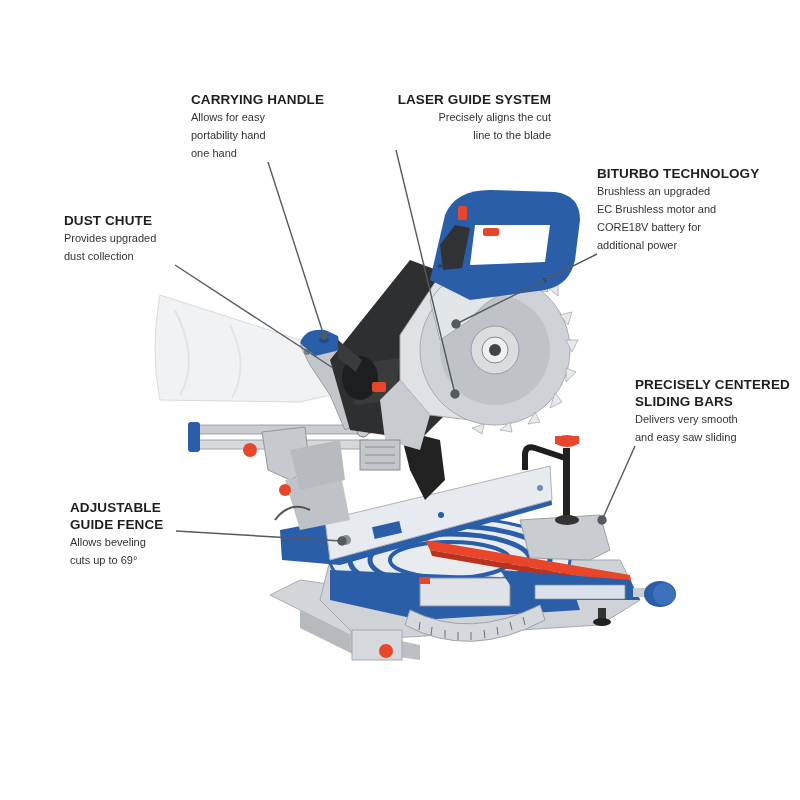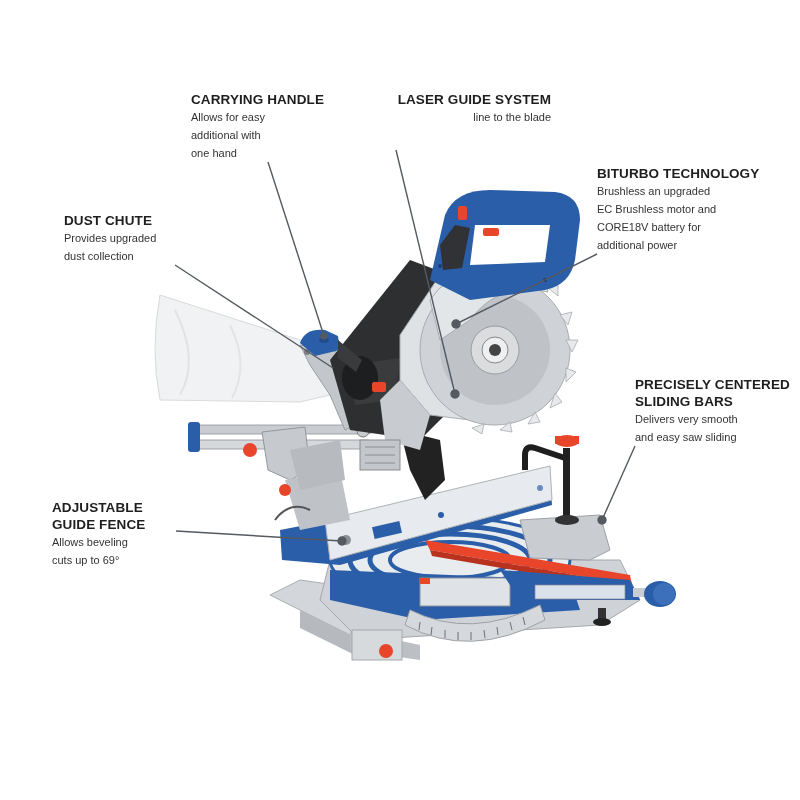--- a/index.html
+++ b/index.html
@@ -8,21 +8,21 @@
   .stage { position: absolute; left: 0; top: 0; width: 800px; height: 570px; }
   svg.art { position: absolute; left: 0; top: 0; width: 800px; height: 800px; }
   .callout { position: absolute; }
   .callout .title { font-weight: 700; font-size: 13.5px; line-height: 17px; letter-spacing: 0.1px; color: #1e1e1e; text-transform: uppercase; }
   .callout .desc { font-size: 11px; line-height: 18px; color: #333333; }
   .c-handle { left: 191px; top: 91px; width: 170px; }
   .c-laser  { left: 376px; top: 91px; width: 175px; text-align: right; }
   .c-biturbo{ left: 597px; top: 165px; width: 195px; }
   .c-dust   { left: 64px;  top: 212px; width: 140px; }
   .c-bars   { left: 635px; top: 376px; width: 185px; }
-  .c-fence  { left: 52px;  top: 499px; width: 140px; }
+  .c-fence  { left: 70px;  top: 499px; width: 140px; }
 </style>
 </head>
 <body>
 
 <div class="stage">
 
   <svg class="art" viewBox="0 0 800 800">
 
     <g>
 
@@ -191,26 +191,27 @@
       <circle cx="602" cy="520" r="4"></circle>
 
       <line x1="176" y1="531" x2="342" y2="541"></line>
       <circle cx="342" cy="541" r="4"></circle>
     </g>
   </svg>
 
   <div class="callout c-handle">
     <div class="title">CARRYING HANDLE</div>
     <div class="desc">Allows for easy</div>
-    <div class="desc">additional with</div>
+    <div class="desc">portability hand</div>
     <div class="desc">one hand</div>
   </div>
 
   <div class="callout c-laser">
     <div class="title">LASER GUIDE SYSTEM</div>
+    <div class="desc">Precisely aligns the cut</div>
     <div class="desc">line to the blade</div>
   </div>
 
   <div class="callout c-biturbo">
     <div class="title">BITURBO TECHNOLOGY</div>
     <div class="desc">Brushless an upgraded</div>
     <div class="desc">EC Brushless motor and</div>
     <div class="desc">CORE18V battery for</div>
     <div class="desc">additional power</div>
   </div>

